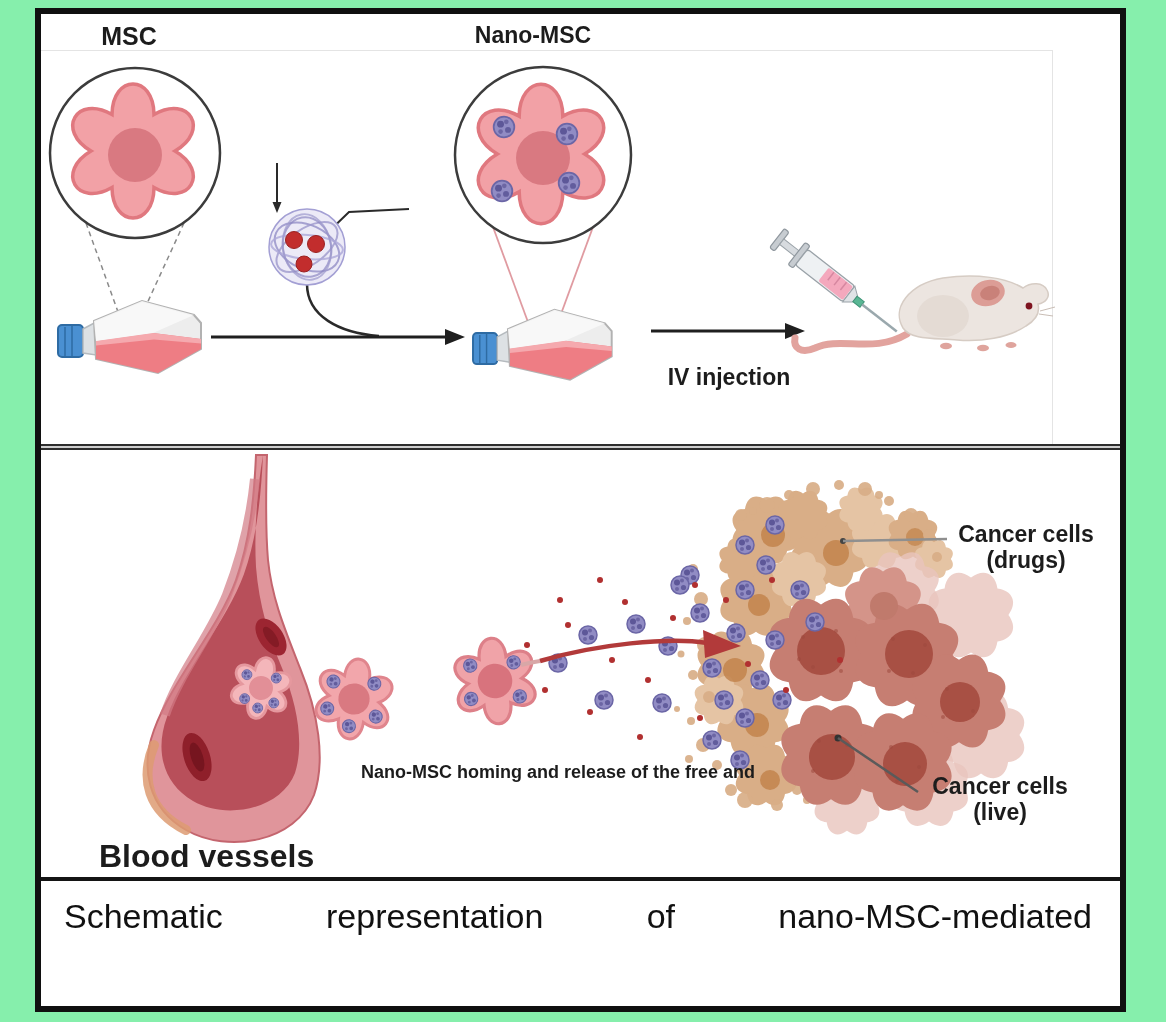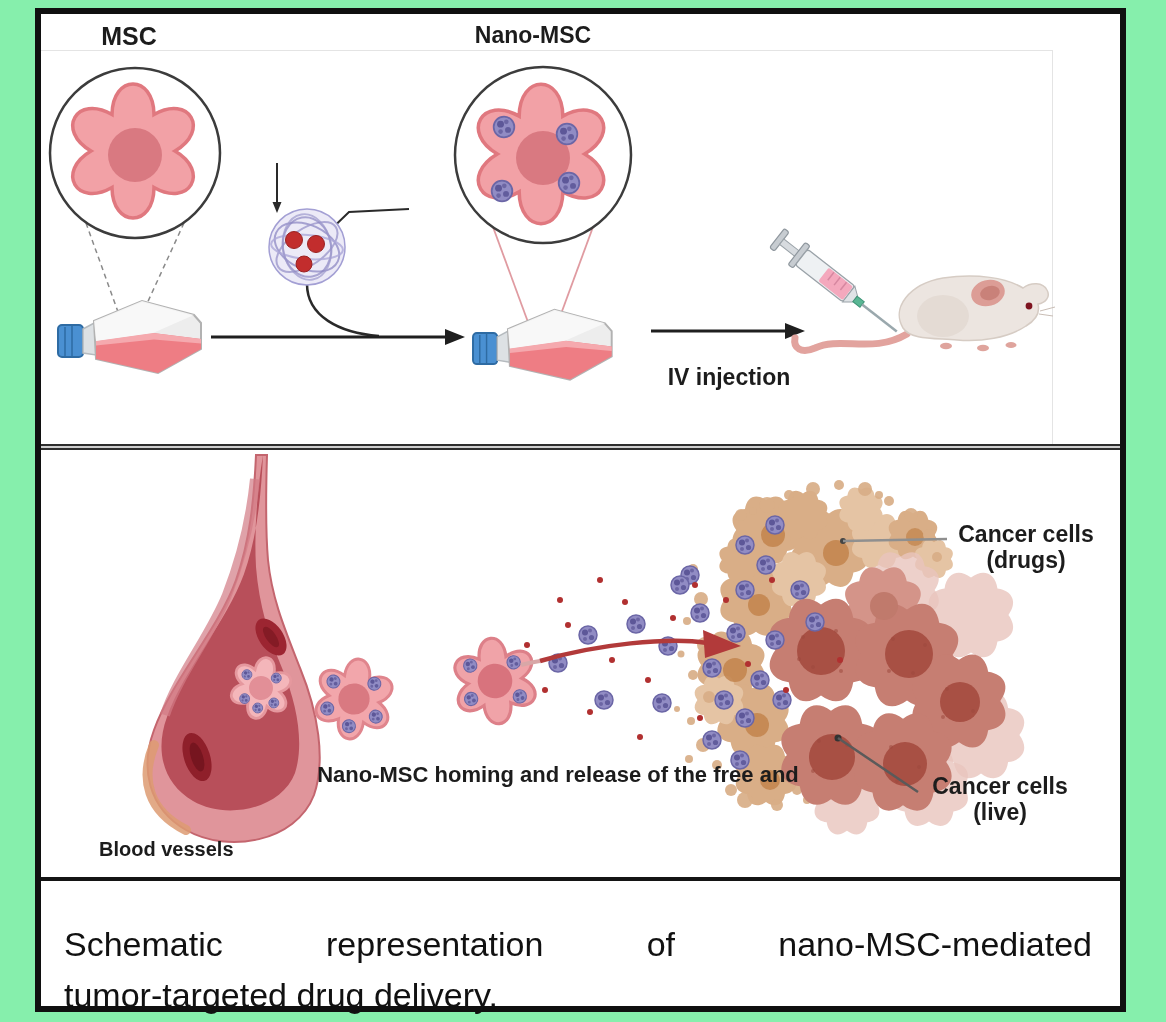--- a/index.html
+++ b/index.html
@@ -7,21 +7,21 @@
   .stage{position:relative;width:1166px;height:1022px;background:#86efac;overflow:hidden;}
   .frame{position:absolute;left:35px;top:8px;width:1091px;height:1004px;
          border:6px solid #101010;box-sizing:border-box;background:#fff;}
   .art{position:absolute;}
   .divider1{position:absolute;left:41px;top:444px;width:1079px;height:6px;
             background:#cfcfcf;border-top:2px solid #2e2e2e;border-bottom:2px solid #2e2e2e;box-sizing:border-box;}
   .divider2{position:absolute;left:41px;top:877px;width:1079px;height:4px;background:#141414;}
   .faint{position:absolute;background:#e4e4e4;}
   .lbl{position:absolute;font-weight:bold;line-height:1.14;white-space:nowrap;}
   .lbl.center{text-align:center;white-space:normal;}
-  .caption{position:absolute;left:64px;top:891px;width:1028px;font-size:34px;line-height:1.5;color:#111;margin-top:28px;}
+  .caption{position:absolute;left:64px;top:891px;width:1028px;font-size:34px;line-height:1.5;color:#111;}
   .caption .j{display:block;text-align:justify;text-align-last:justify;}
   .caption .l{display:block;text-align:left;}
 </style>
 </head>
 <body>
 
 <div class="stage">
   <div class="frame"></div>
 
   <div class="faint" style="left:41px;top:50px;width:1012px;height:1px;"></div>
@@ -344,25 +344,24 @@
   <div class="divider1"></div>
   <div class="divider2"></div>
 
   <div class="lbl center" style="left:79px;top:22px;width:100px;font-size:25px;">MSC</div>
 
   <div class="lbl center" style="left:458px;top:22px;width:150px;font-size:23px;">Nano-MSC</div>
 
 
   <div class="lbl center" style="left:649px;top:364px;width:160px;font-size:23px;">IV injection</div>
 
-  <div class="lbl center" style="left:238px;top:762px;width:640px;font-size:22px;line-height:1.2;"><span>Nano-MSC homing and release of the free and</span><br></div>
+  <div class="lbl center" style="left:238px;top:762px;width:640px;font-size:18px;line-height:1.2;"><span>Nano-MSC homing and release of the free and</span><br></div>
 
   <div class="lbl center" style="left:941px;top:521px;width:170px;font-size:23px;"><span>Cancer cells</span><br><span>(drugs)</span></div>
 
   <div class="lbl center" style="left:915px;top:773px;width:170px;font-size:23px;"><span>Cancer cells</span><br><span>(live)</span></div>
 
-  <div class="lbl" style="left:99px;top:838px;font-size:20px;">Blood vessels</div>
+  <div class="lbl" style="left:99px;top:838px;font-size:32px;">Blood vessels</div>
 
   <div class="caption">
       <span class="j">Schematic representation of nano-MSC-mediated</span>
-      <span class="l">tumor-targeted drug delivery.</span>
     </div>
 </div>
 
 </body></html>

